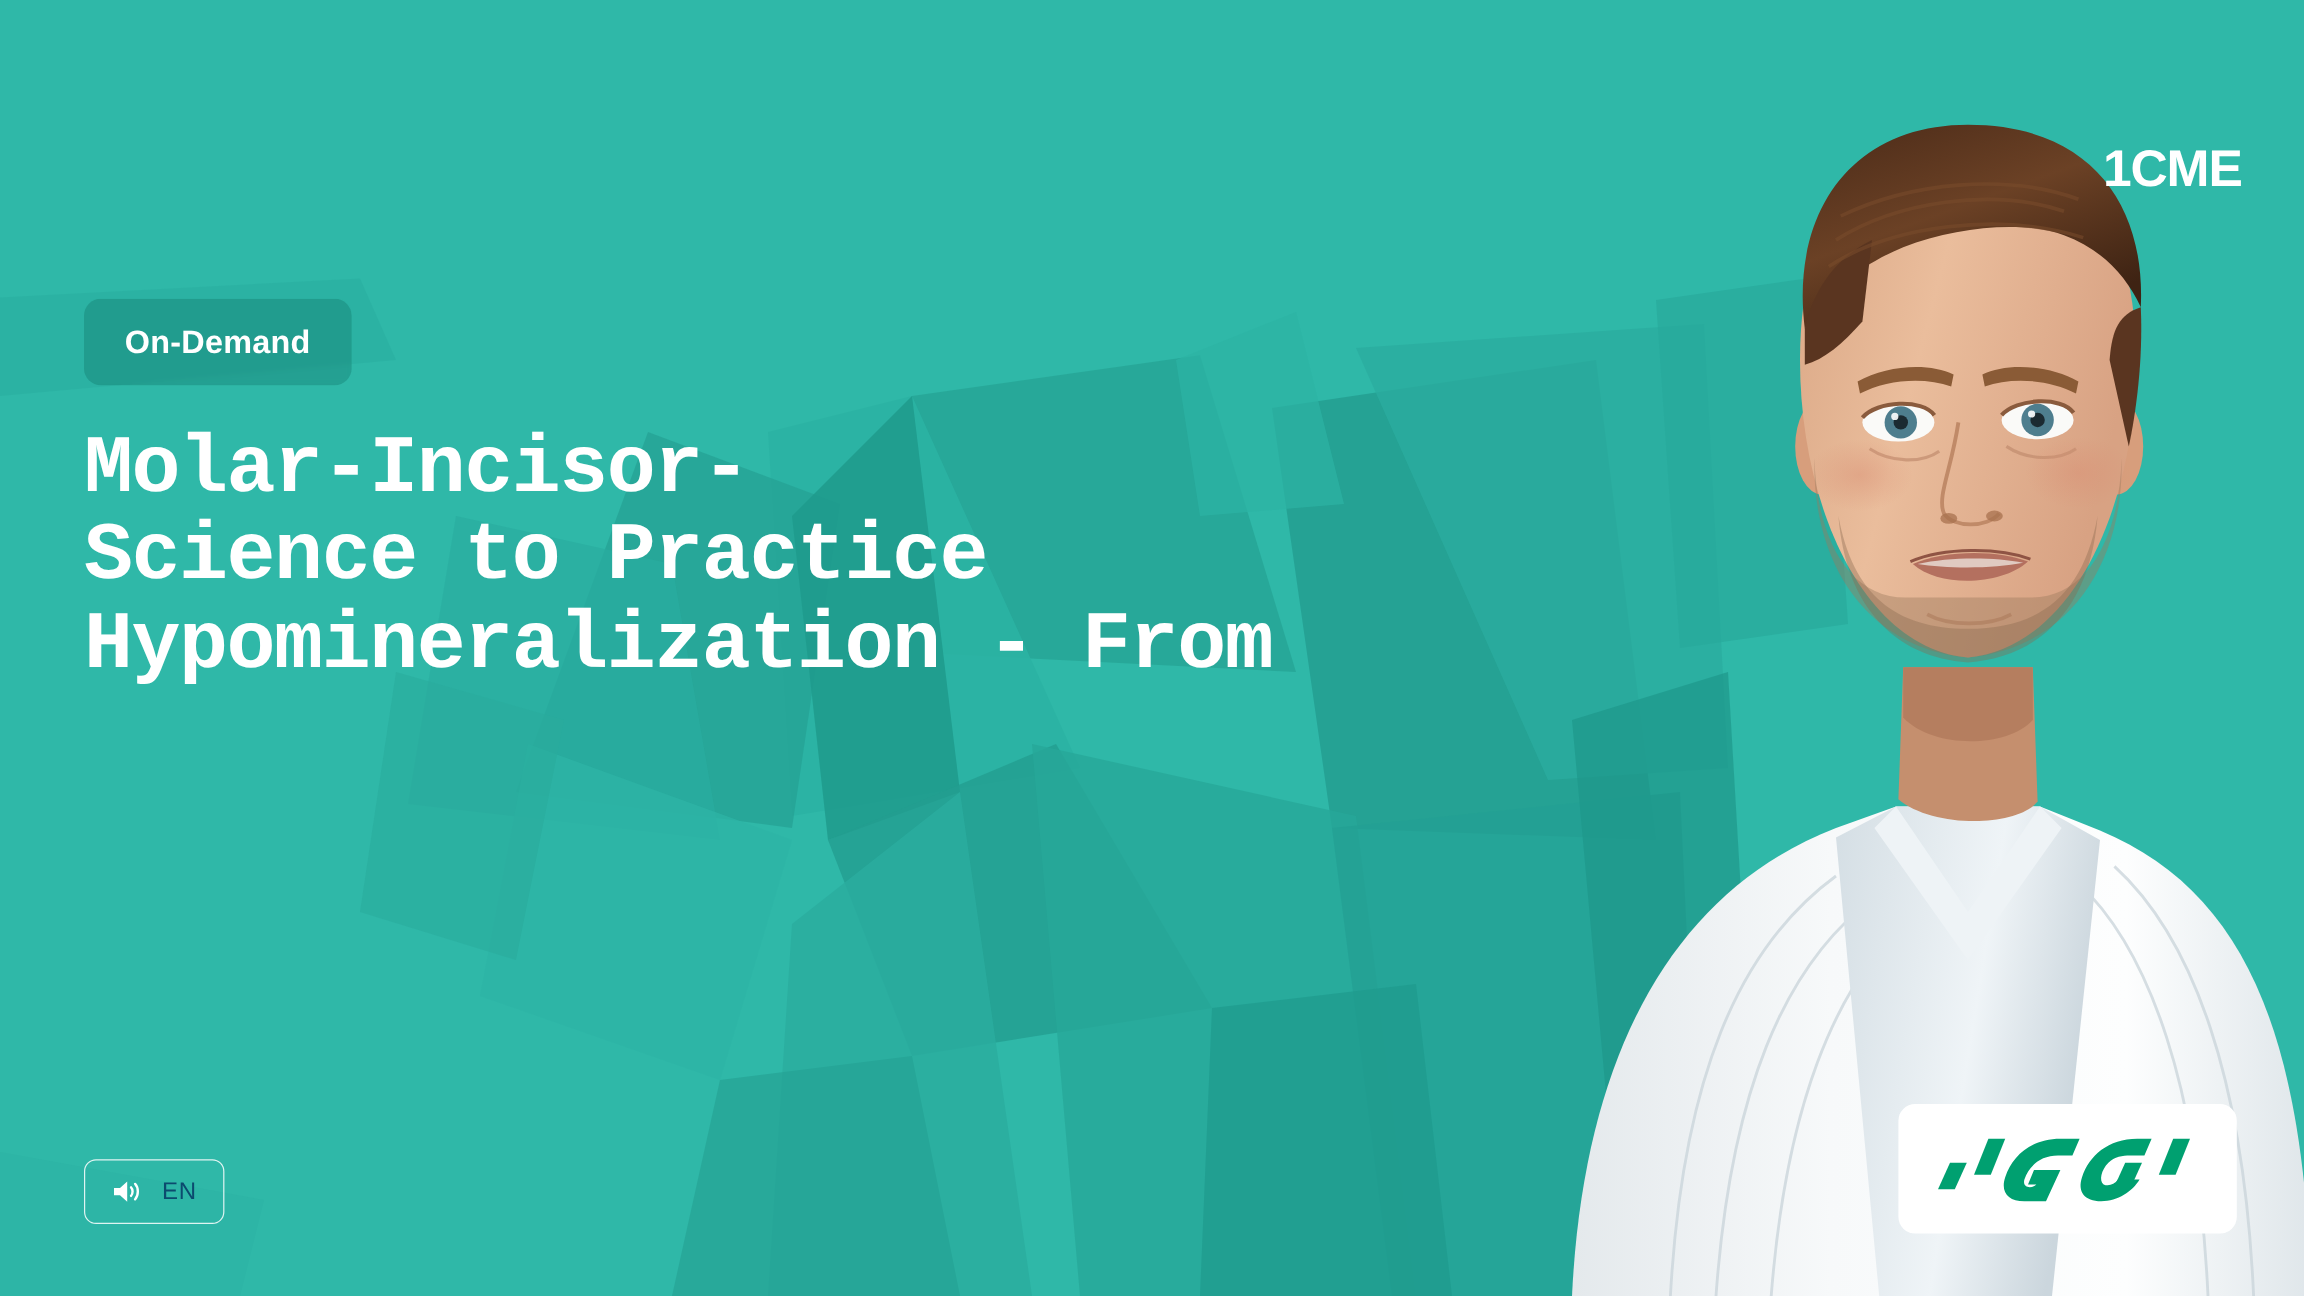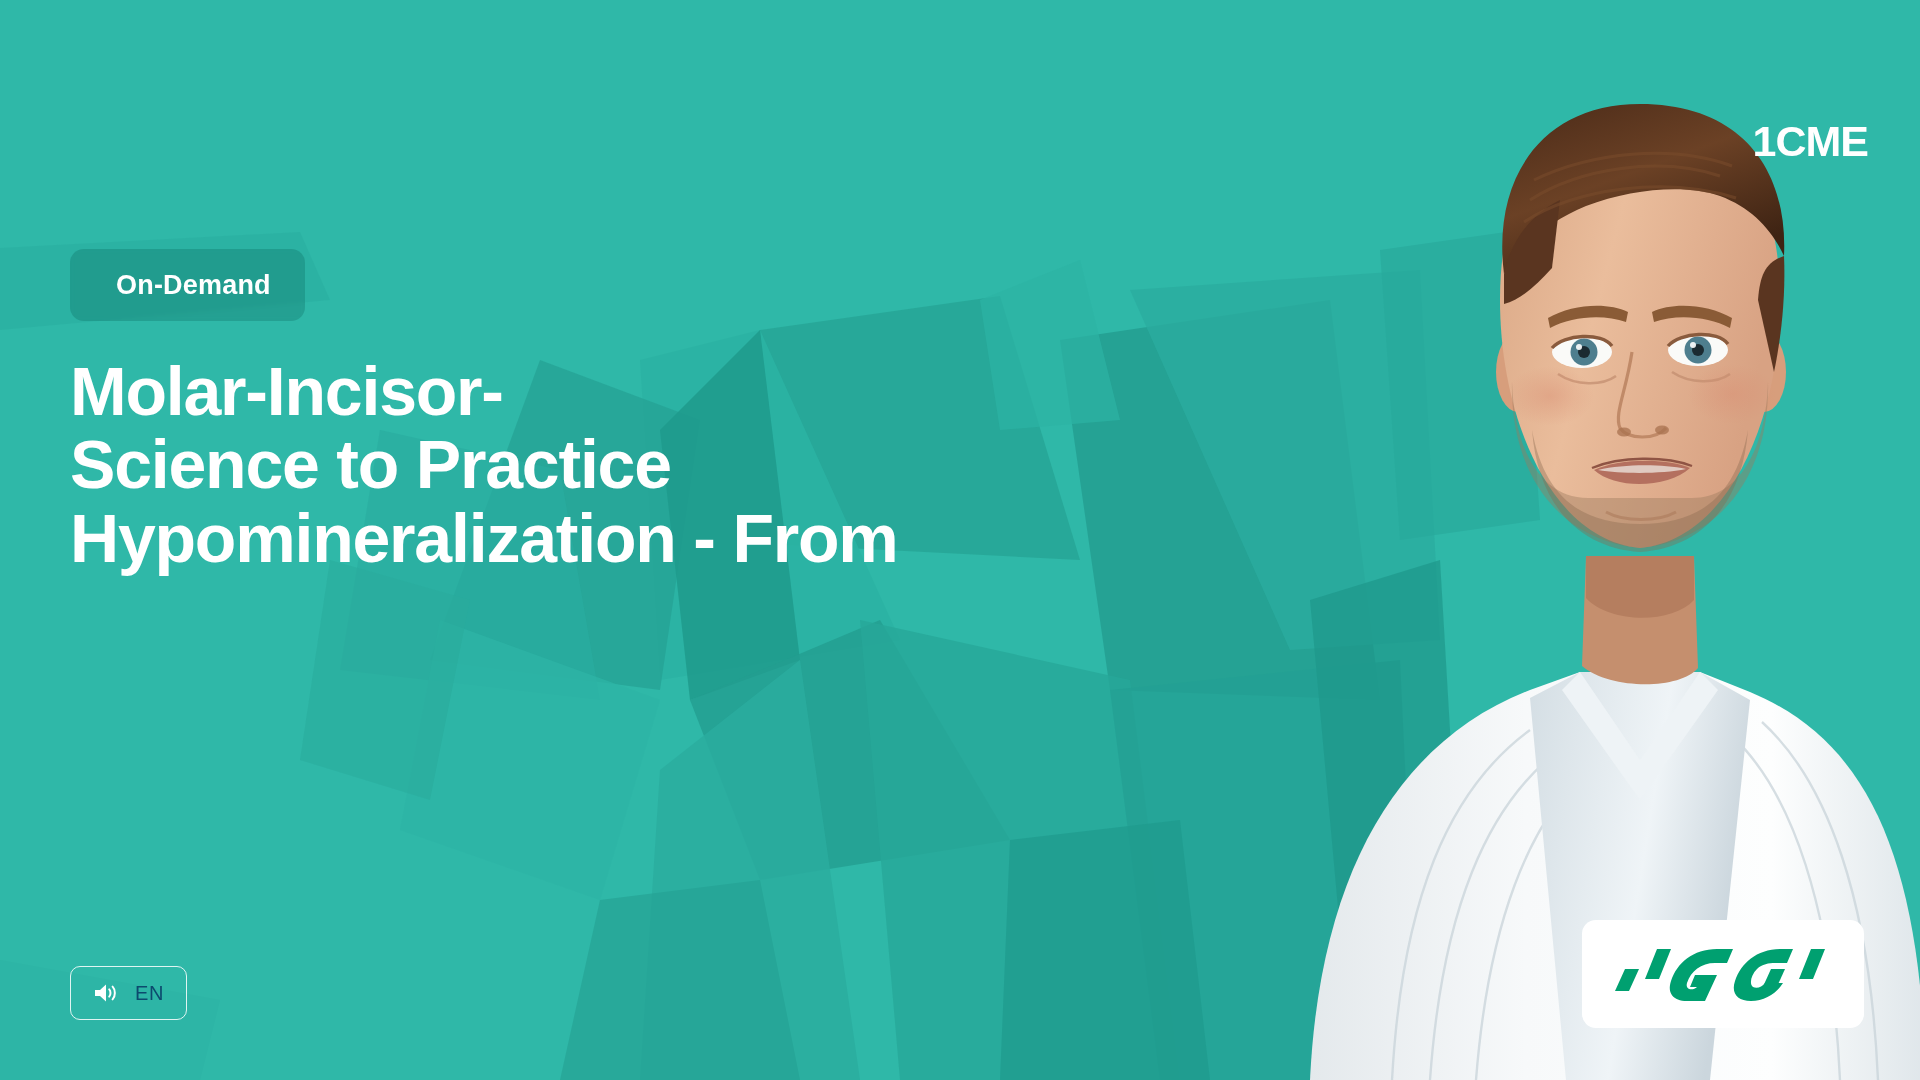--- a/index.html
+++ b/index.html
@@ -34,33 +34,33 @@
     border-radius:14px;
     background:rgba(0,78,68,0.22);
     backdrop-filter:blur(2px);
   }
   .badge-label {
     color:#ffffff;
     font-size:27px;
     font-weight:bold;
     letter-spacing:0.2px;
     white-space:nowrap;
-    margin-left:12px;
   }
 
   
   .title {
     position:absolute;
     left:70px; top:355px;
     width:1060px;
     color:#ffffff;
     font-size:68px;
     font-weight:bold;
     line-height:1.08;
     letter-spacing:-1.2px;
+    font-family:Liberation Mono, monospace;
   }
   .title-line { display:block; }
 
   
   .speaker {
     position:absolute;
     left:70px; top:786px;
     color:#ffffff;
     font-size:33px;
     font-weight:normal;

